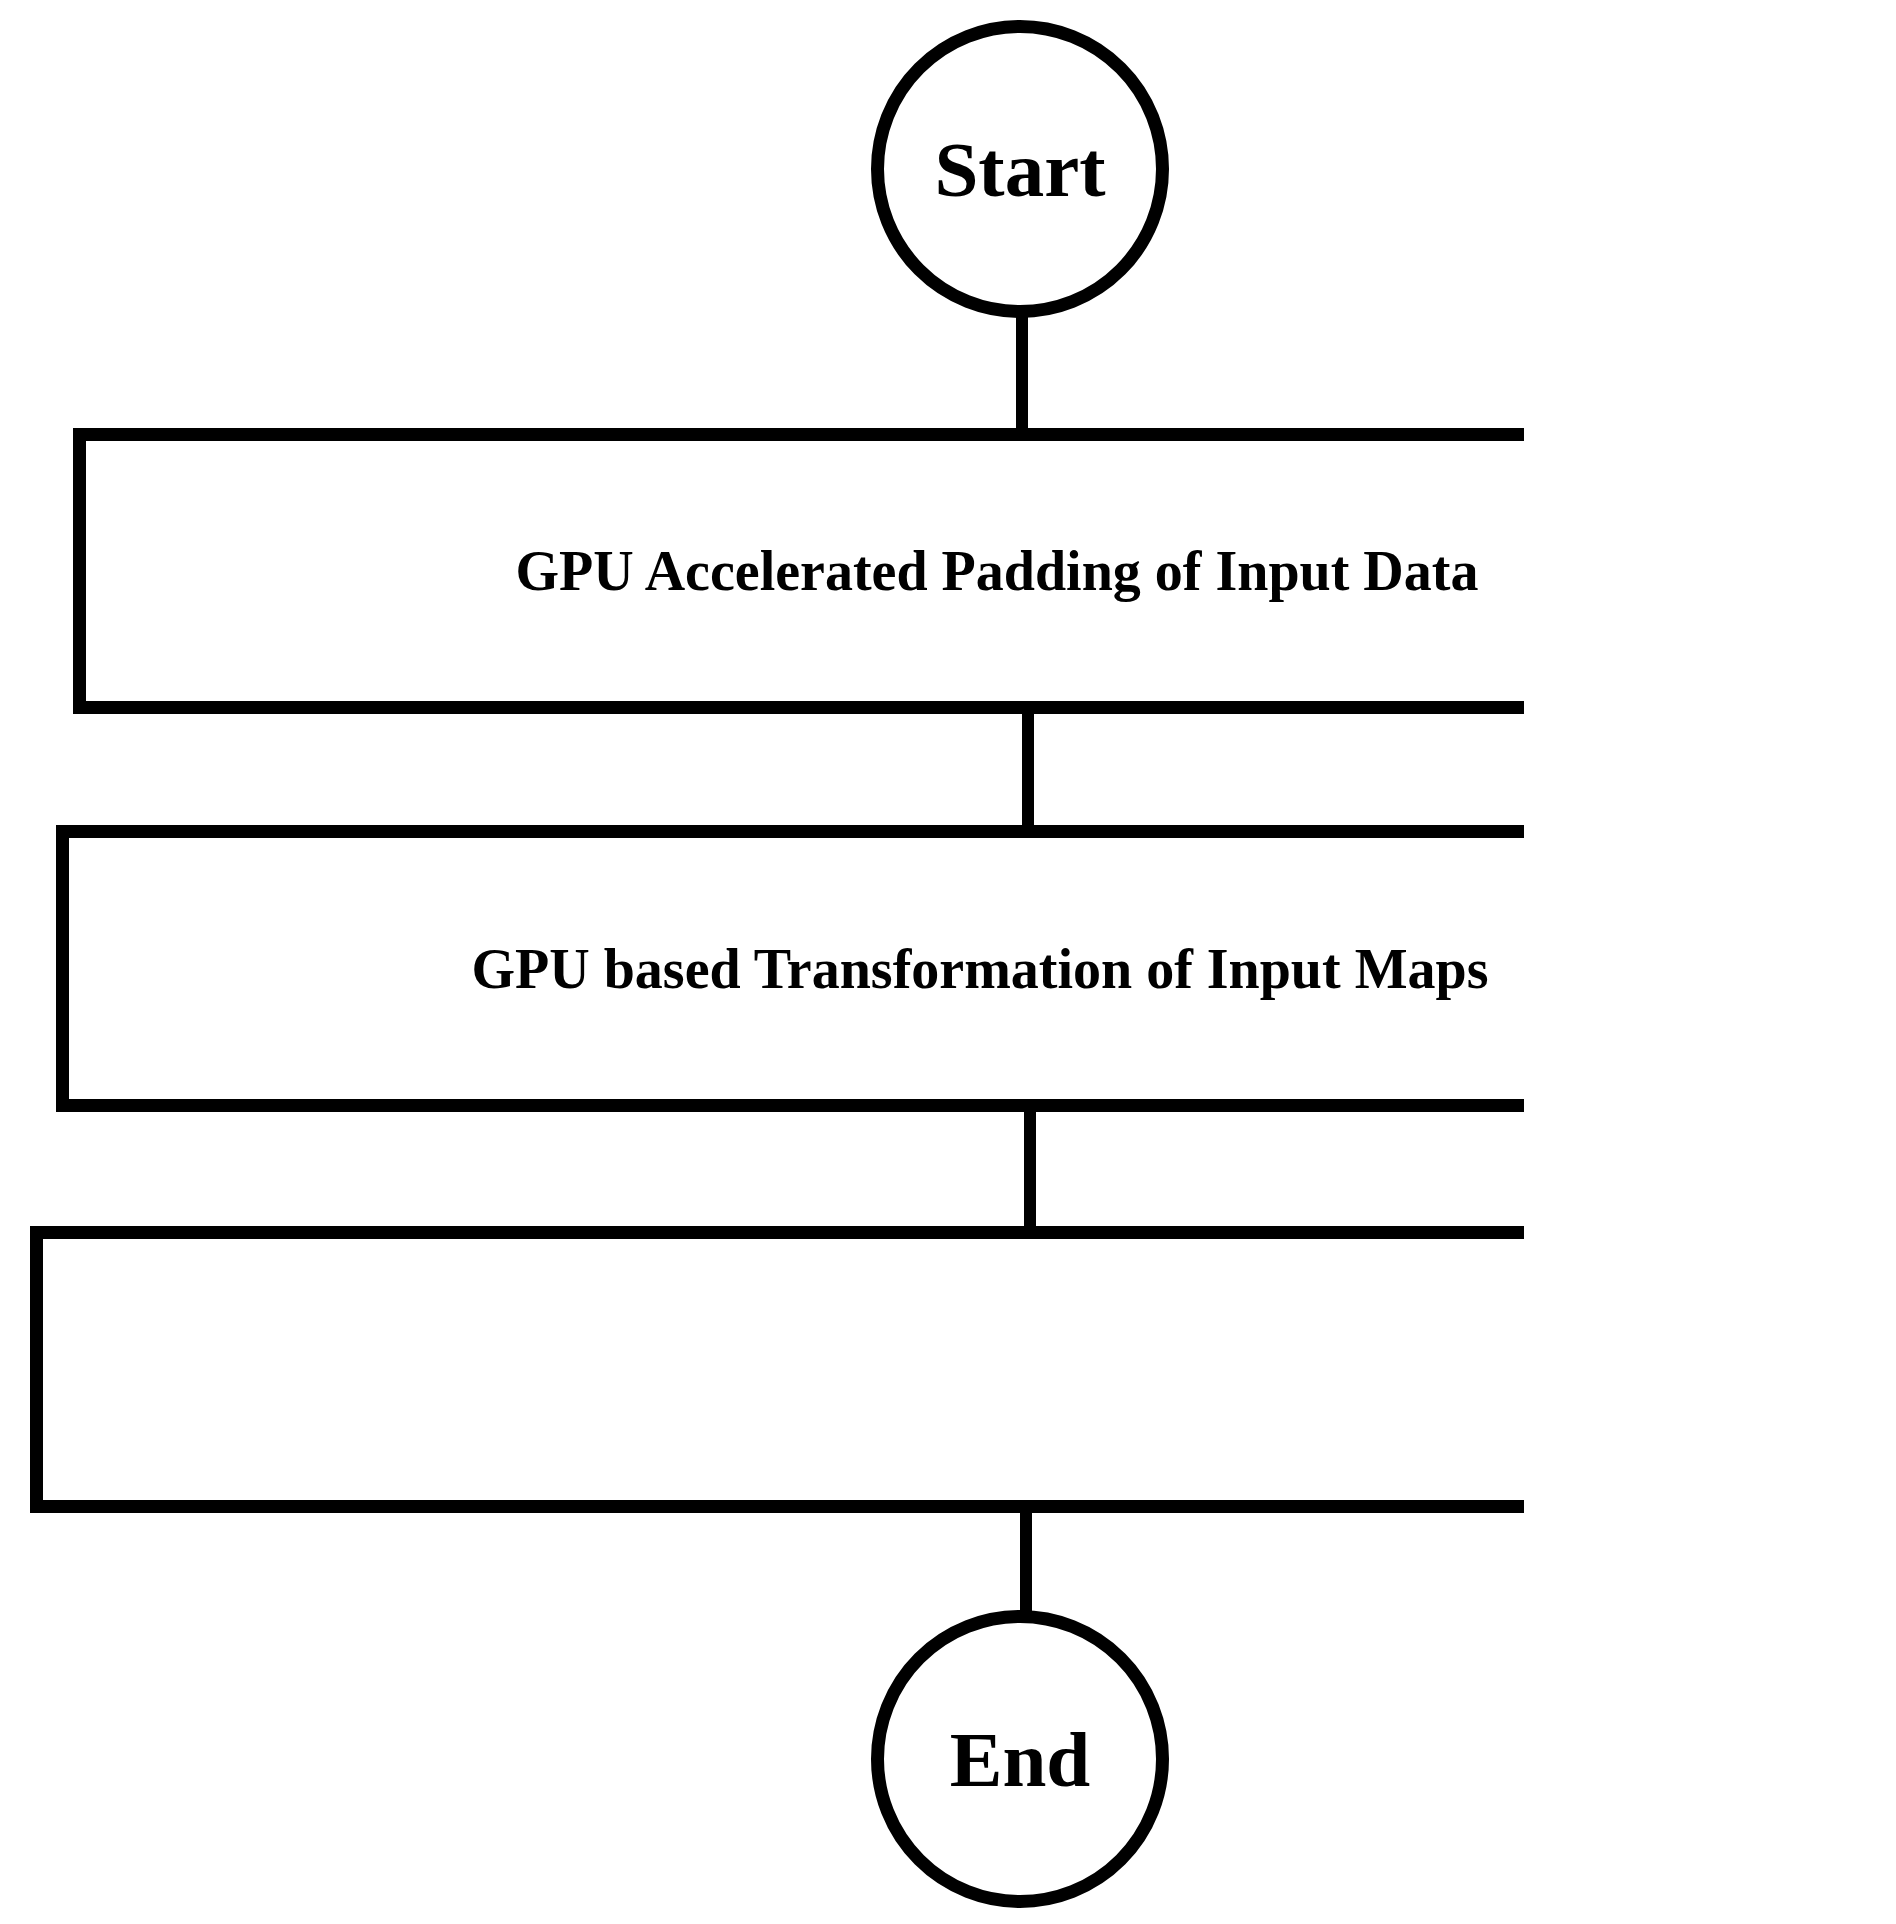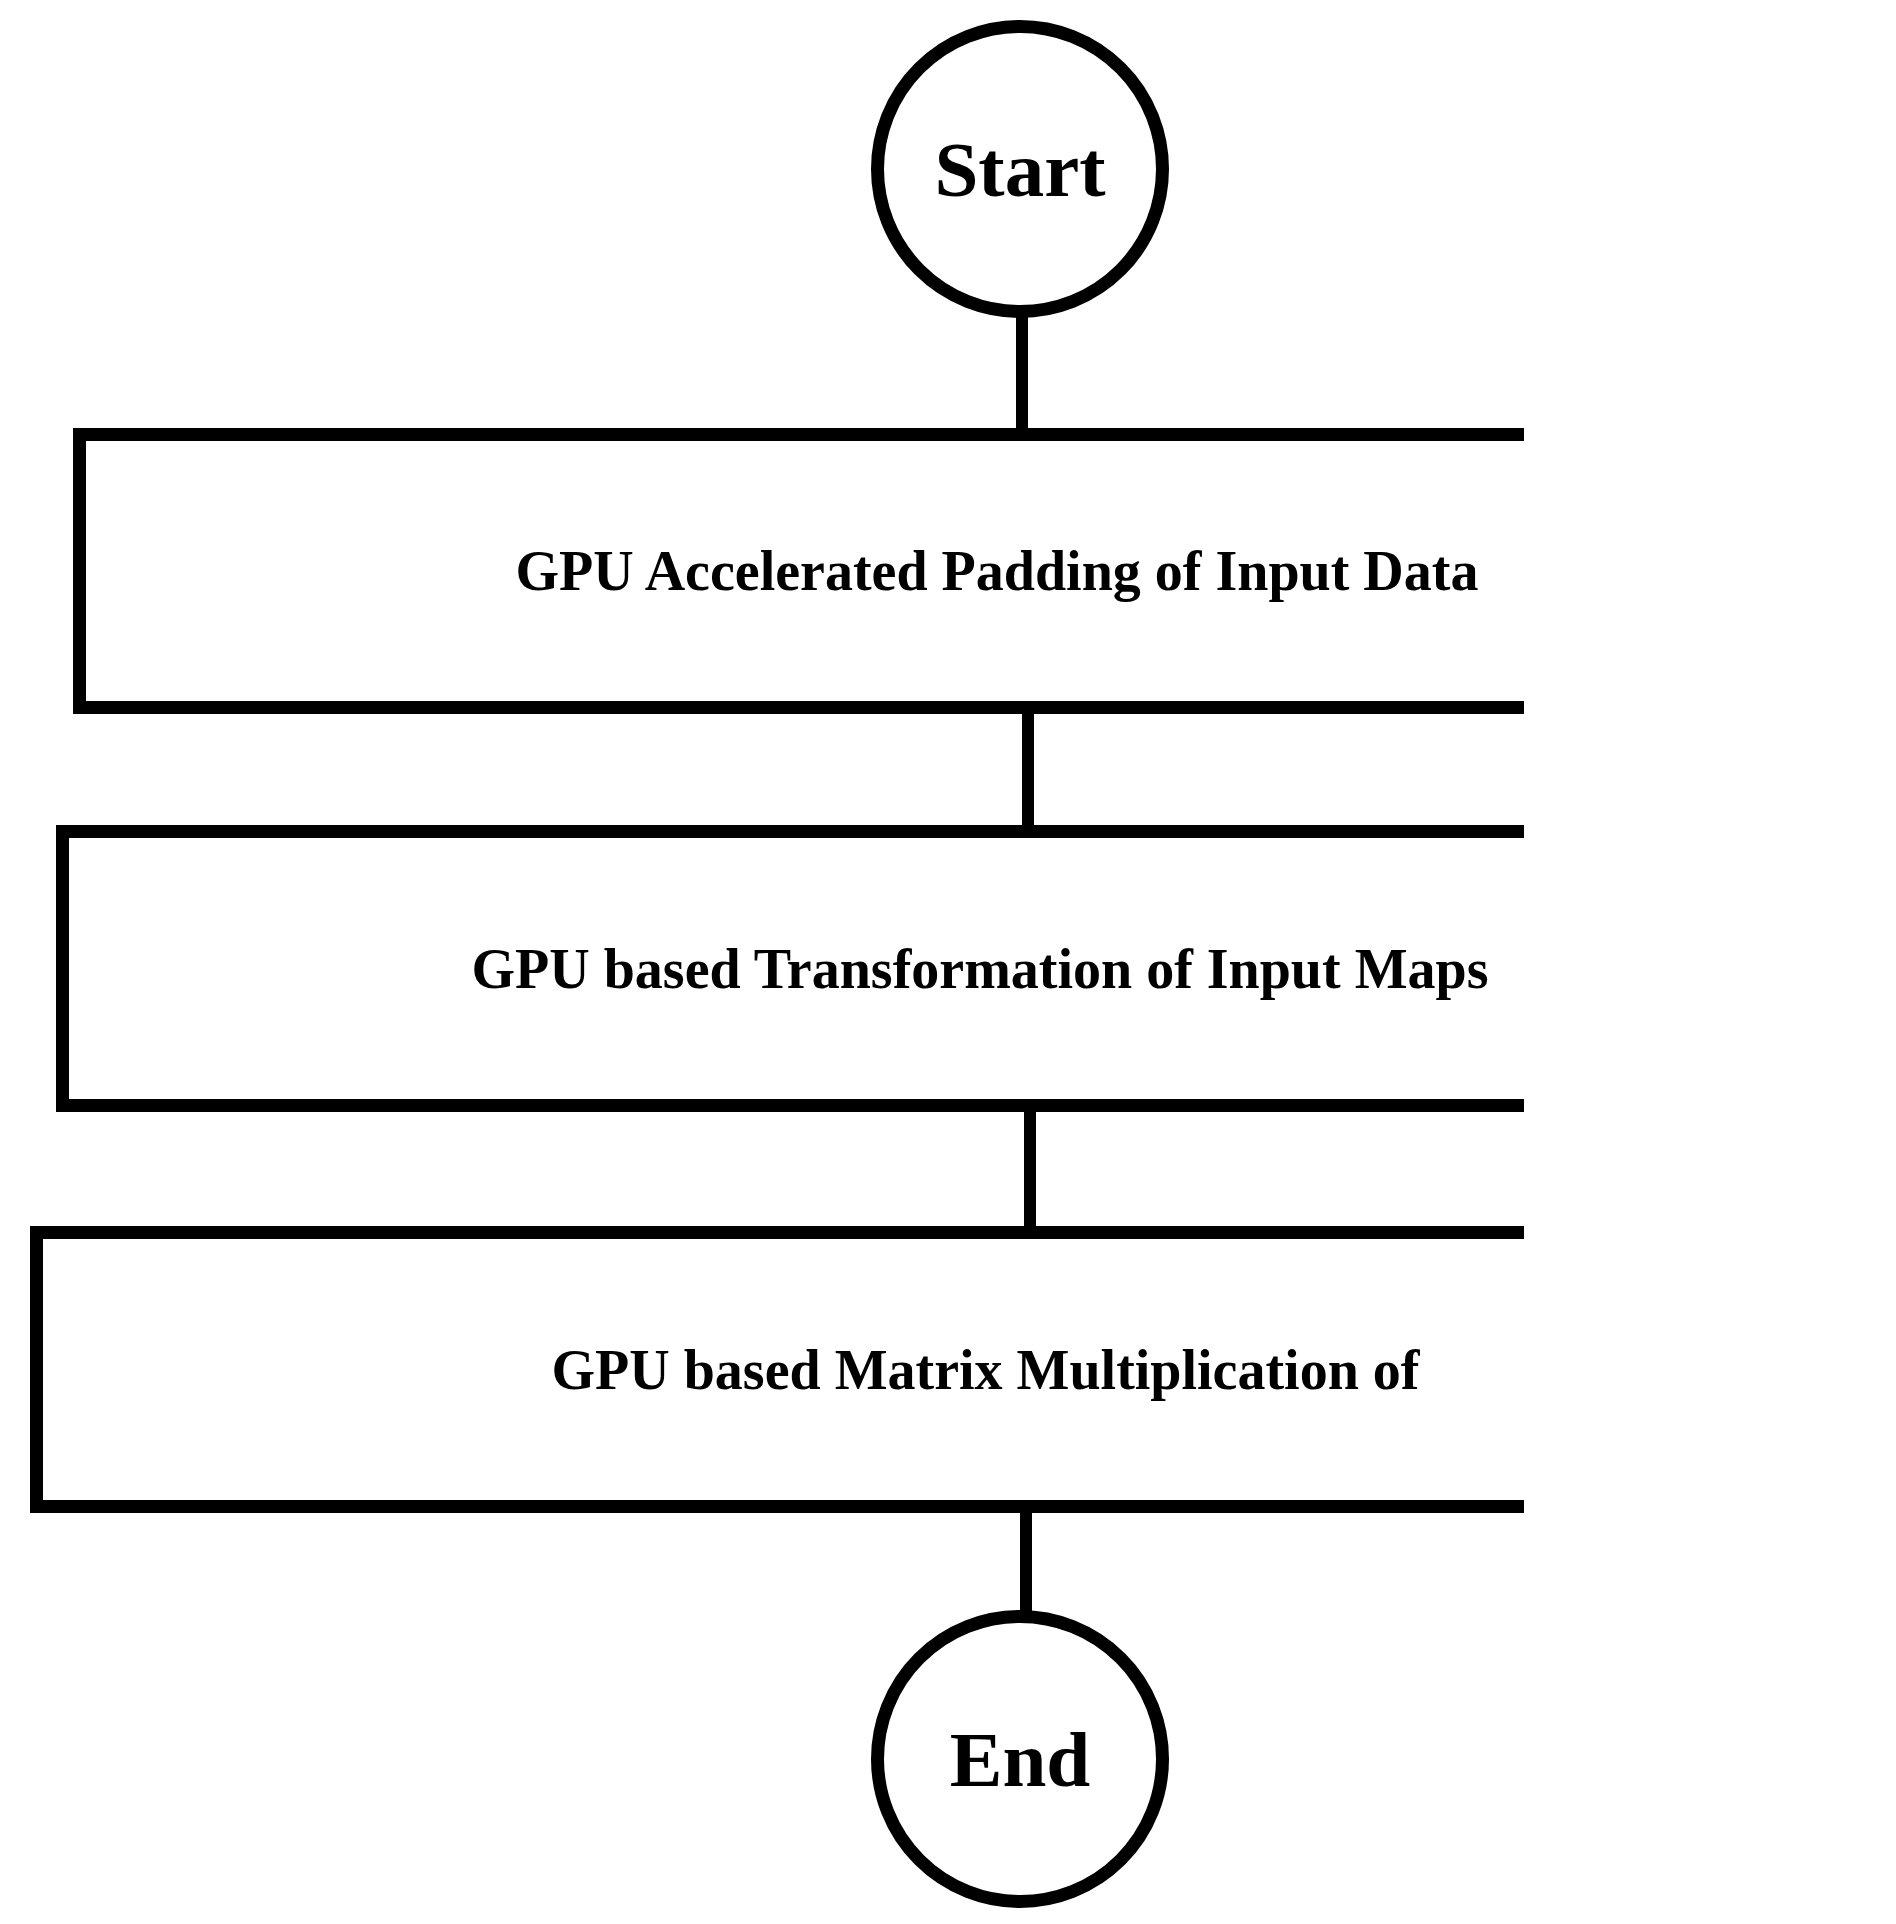--- a/index.html
+++ b/index.html
@@ -90,21 +90,20 @@
   <div class="process box2">
     <div class="ptext">
       <div>GPU based Transformation of Input Maps</div>
     </div>
   </div>
 
   <div class="connector c3"></div>
 
   <div class="process box3">
     <div class="ptext">
-      <div>GPU based Matrix Multiplication of</div>
     </div>
   </div>
 
   <div class="connector c4"></div>
 
   <div class="terminal end">
     <span>End</span>
   </div>
 
 </div>

